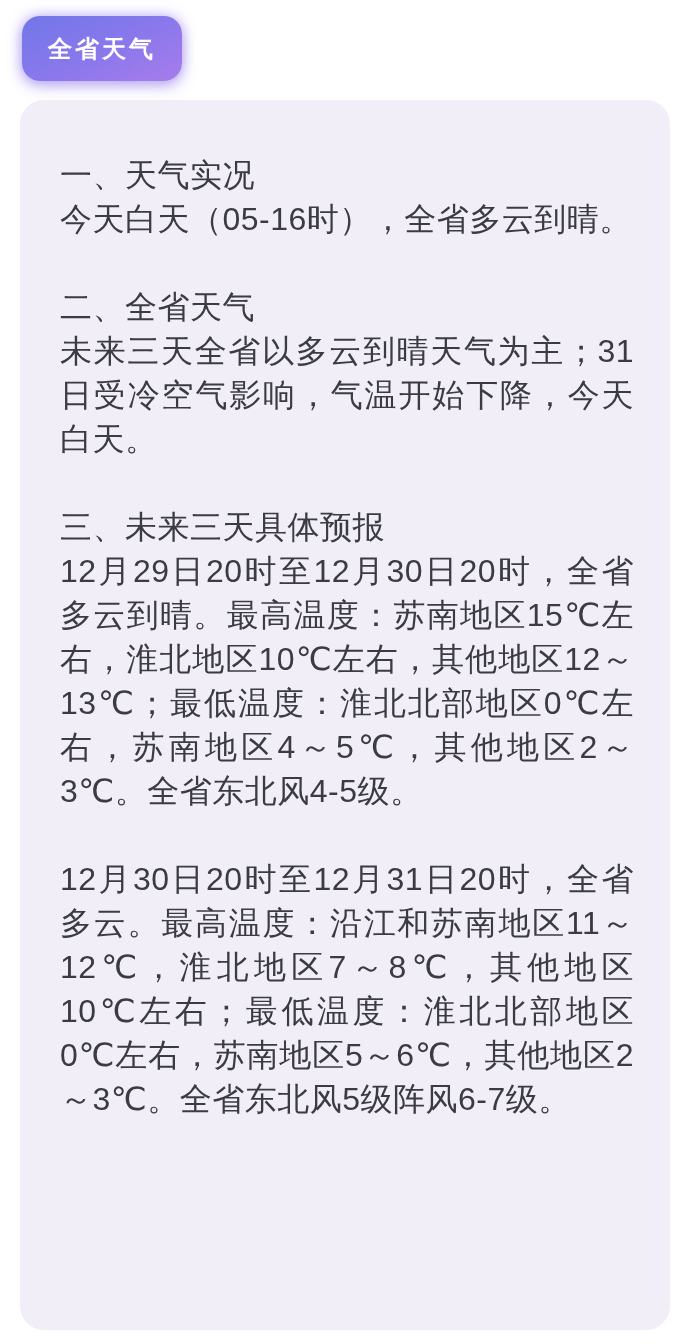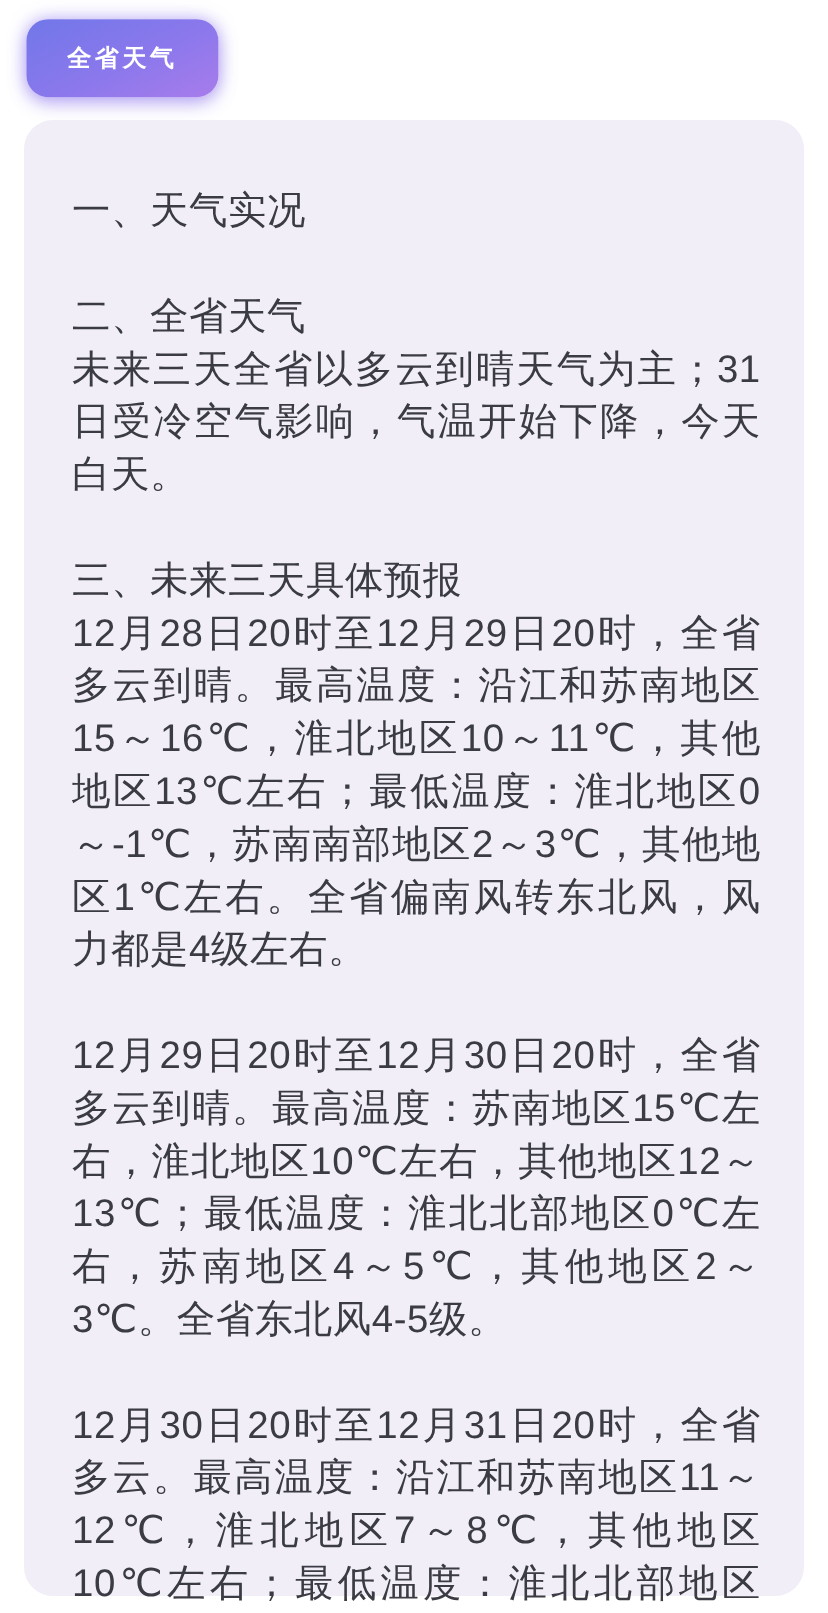--- a/index.html
+++ b/index.html
@@ -21,21 +21,21 @@
     top: 16px;
     width: 160px;
     height: 65px;
     border-radius: 18px;
     background: linear-gradient(155deg, #7177e9 0%, #8b78ec 55%, #a87ceb 100%);
     box-shadow: 0 0 14px rgba(136, 110, 236, 0.55), 0 6px 14px rgba(136, 110, 236, 0.35);
     display: flex;
     align-items: center;
     justify-content: center;
     color: #ffffff;
-    font-size: 20px;
+    font-size: 24px;
     font-weight: bold;
     letter-spacing: 3px;
   }
   .card {
     position: absolute;
     left: 20px;
     top: 100px;
     width: 650px;
     height: 1230px;
     box-sizing: border-box;
@@ -62,28 +62,28 @@
 <div class="page">
 
   <div class="badge">
     <span>全省天气</span>
   </div>
 
   <div class="card">
 
     <div class="section">
       <p class="heading">一、天气实况</p>
+      <p class="para">今天白天（05-16时），全省多云到晴。</p>
     </div>
 
     <div class="section">
       <p class="heading">二、全省天气</p>
       <p class="para">未来三天全省以多云到晴天气为主；31日受冷空气影响，气温开始下降，今天白天。</p>
     </div>
 
     <div class="section">
       <p class="heading">三、未来三天具体预报</p>
-      <p class="para">12月28日20时至12月29日20时，全省多云到晴。最高温度：沿江和苏南地区15～16℃，淮北地区10～11℃，其他地区13℃左右；最低温度：淮北地区0～-1℃，苏南南部地区2～3℃，其他地区1℃左右。全省偏南风转东北风，风力都是4级左右。</p>
       <p class="para">12月29日20时至12月30日20时，全省多云到晴。最高温度：苏南地区15℃左右，淮北地区10℃左右，其他地区12～13℃；最低温度：淮北北部地区0℃左右，苏南地区4～5℃，其他地区2～3℃。全省东北风4-5级。</p>
       <p class="para">12月30日20时至12月31日20时，全省多云。最高温度：沿江和苏南地区11～12℃，淮北地区7～8℃，其他地区10℃左右；最低温度：淮北北部地区0℃左右，苏南地区5～6℃，其他地区2～3℃。全省东北风5级阵风6-7级。</p>
     </div>
 
   </div>
 </div>
 
 </body></html>

